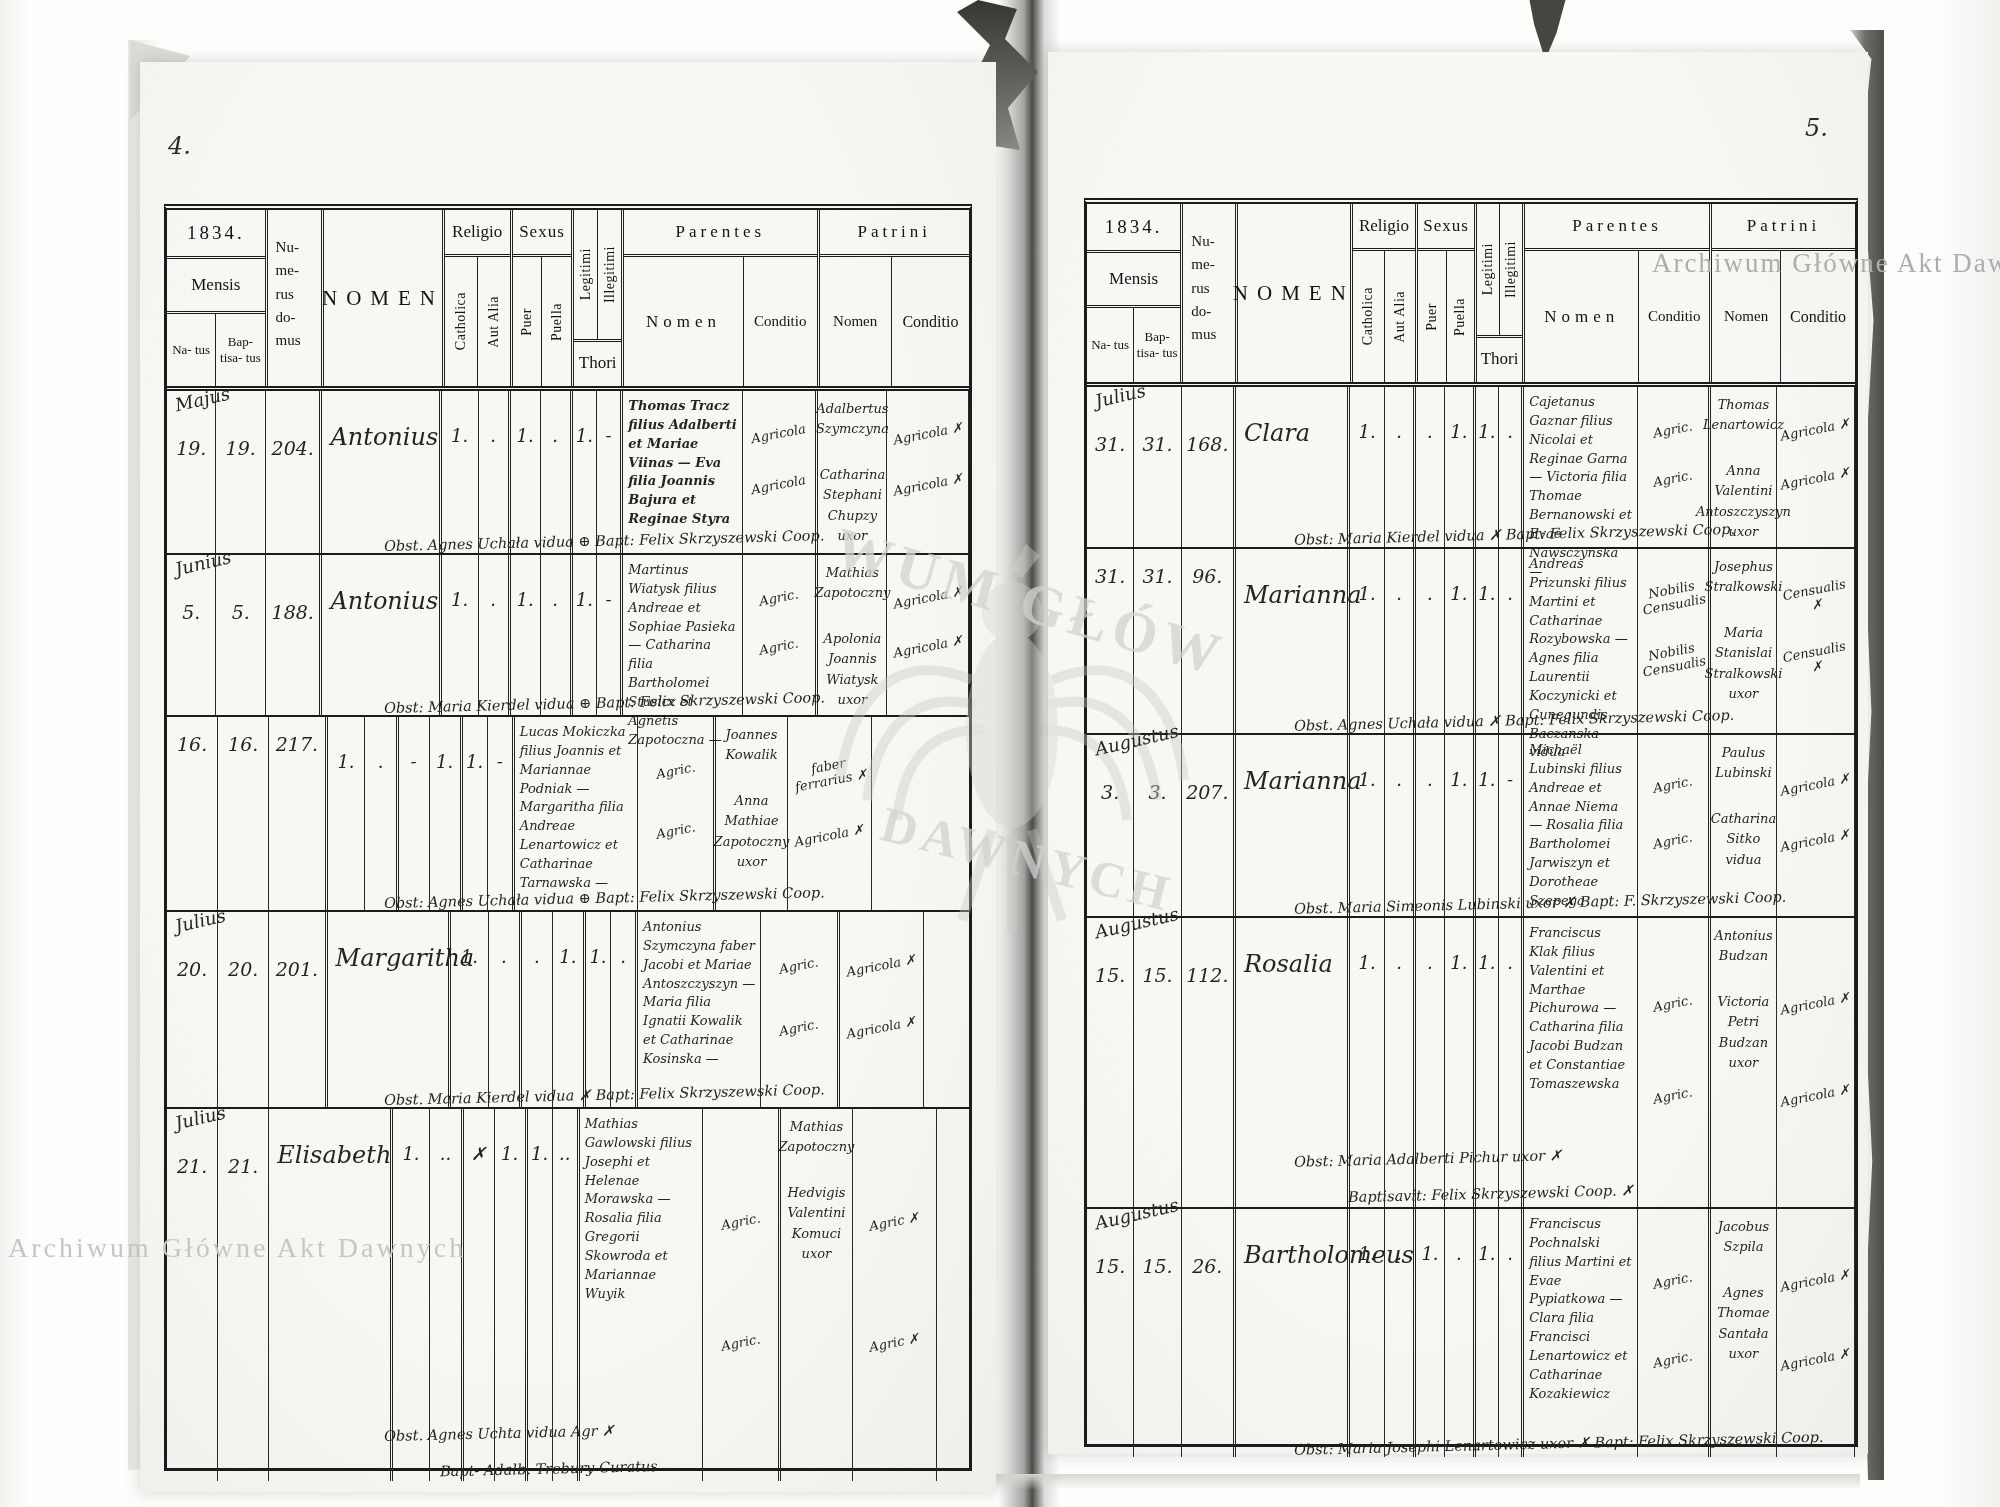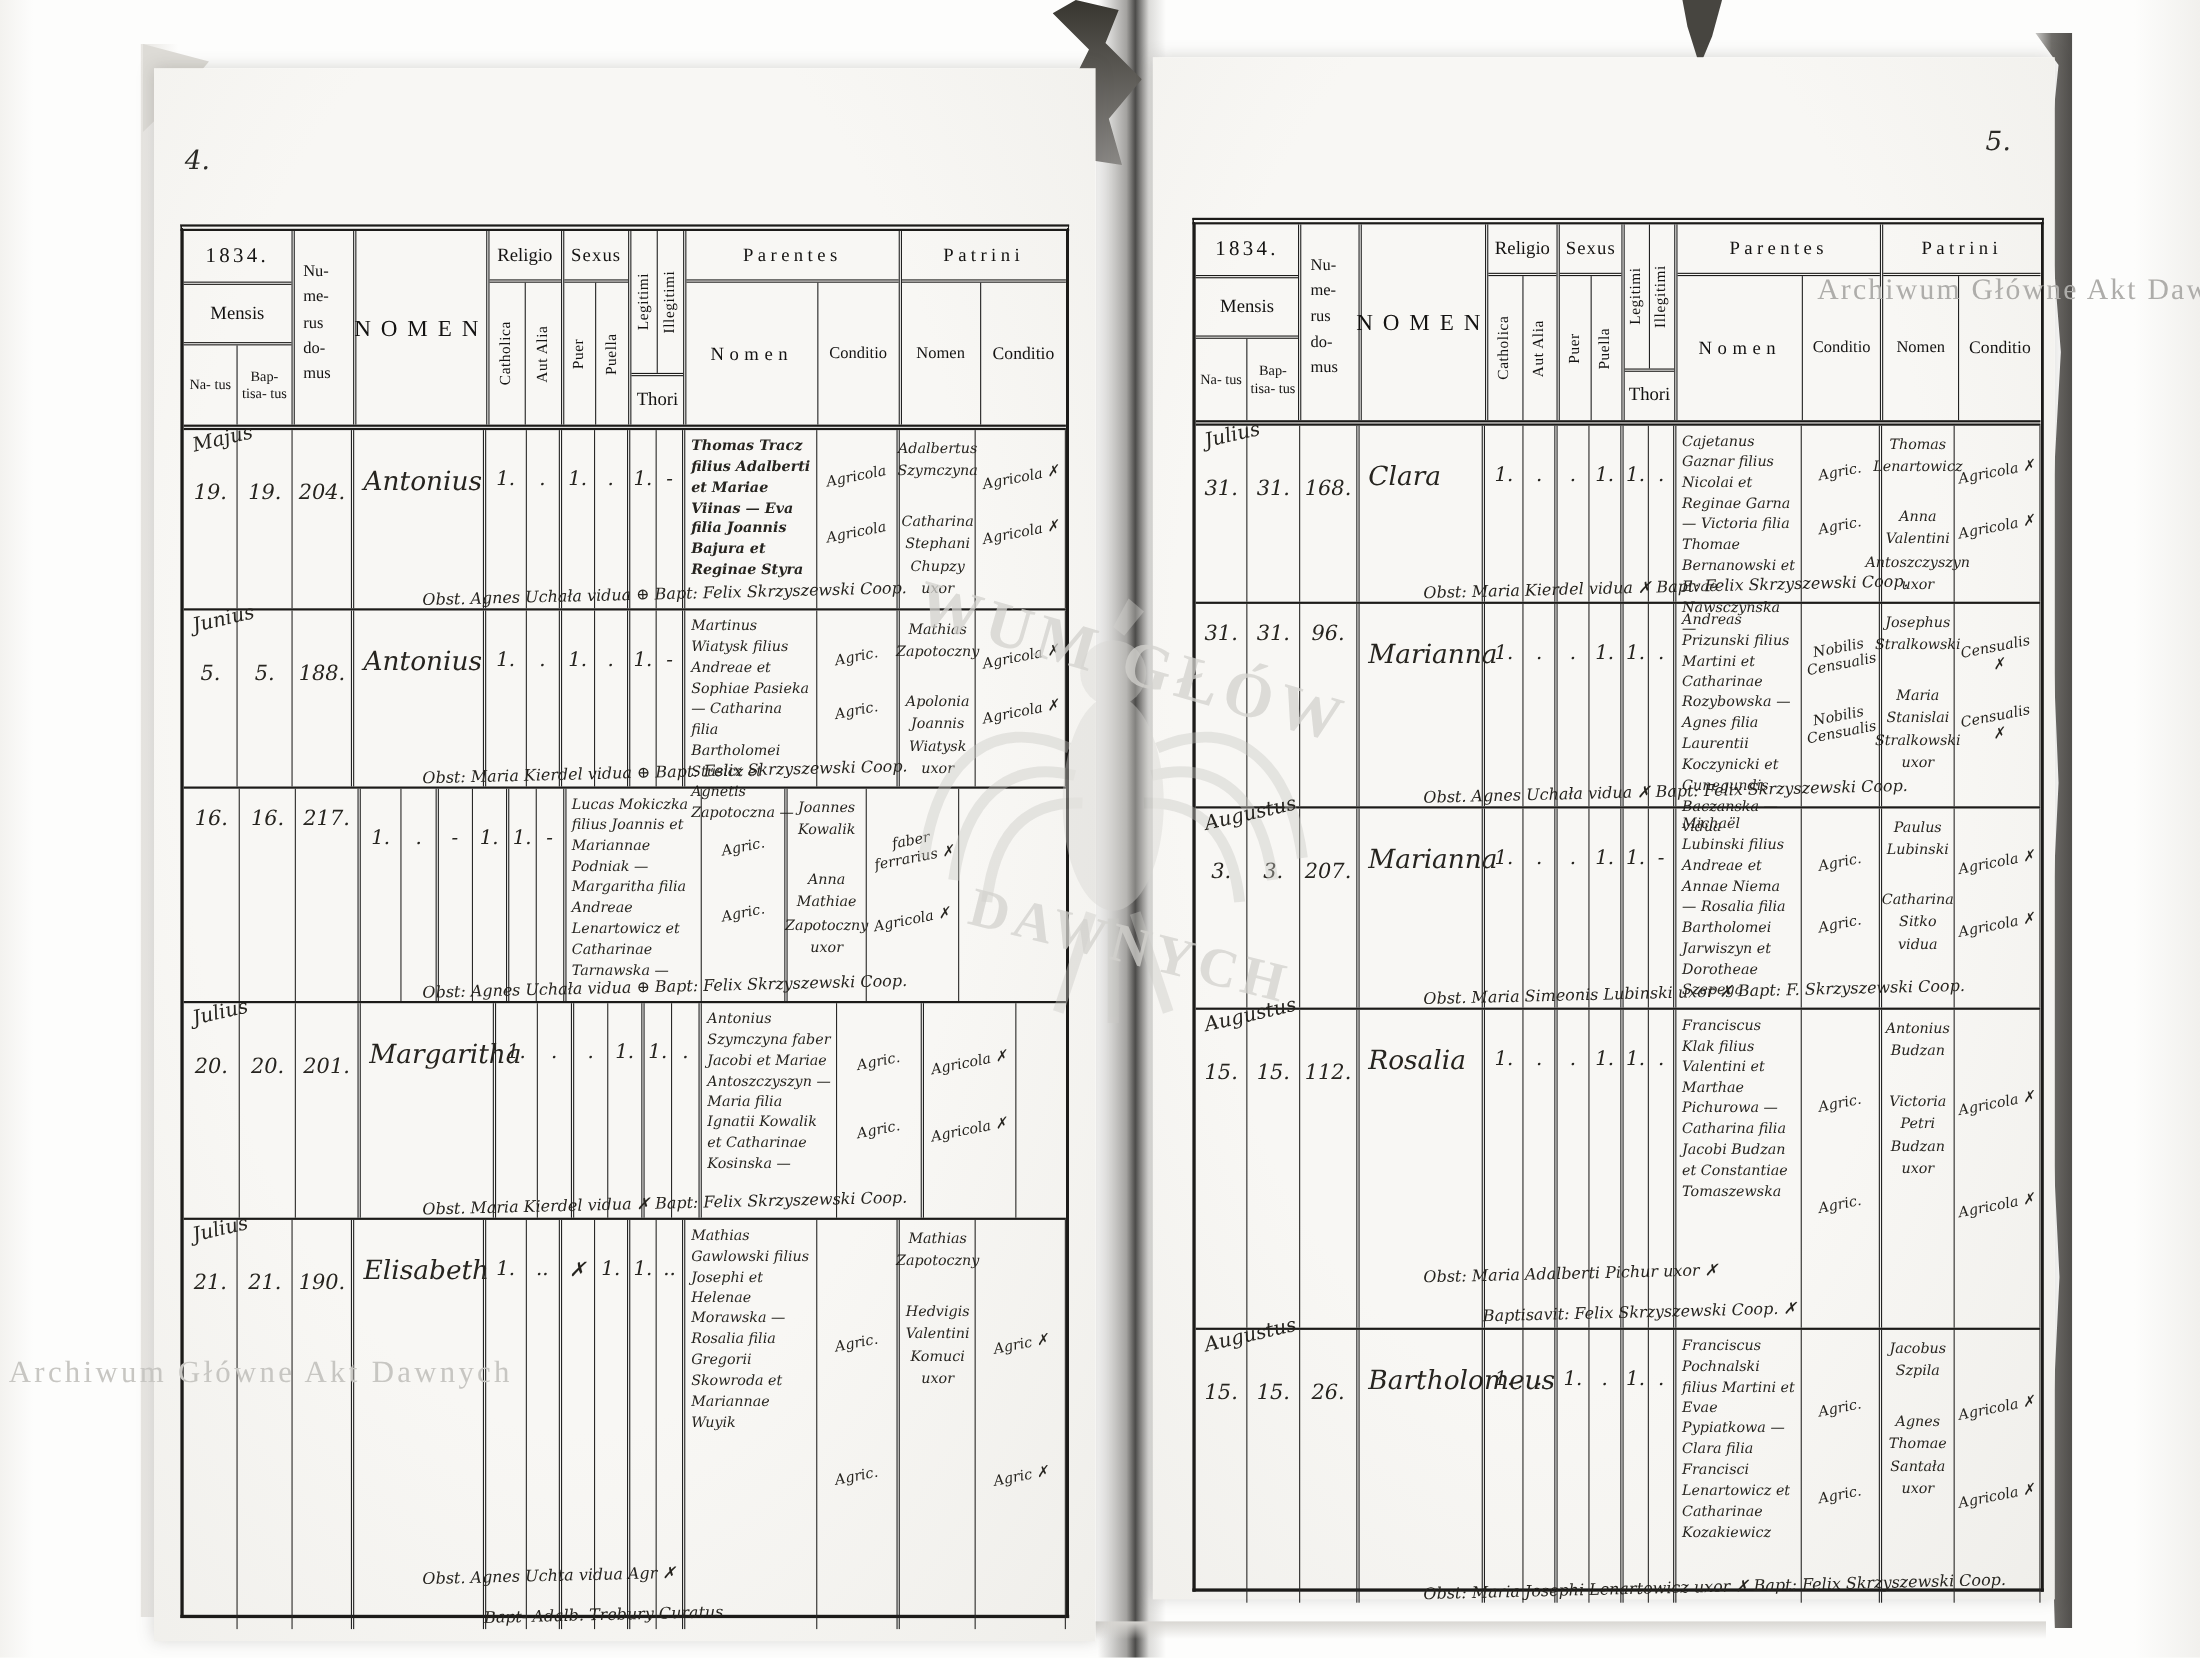--- a/index.html
+++ b/index.html
@@ -319,23 +319,20 @@
               <div class="hand footer-note" style="bottom: 6px;">Obst. Maria Kierdel vidua ✗ Bapt: Felix Skrzyszewski Coop.</div>
             </div>
             <div class="rrow" style="height: 372px; flex: 0 0 auto;">
               <div class="hand month-lbl">Julius</div>
               <div class="cell" style="width: 6.25%;">
                 <span class="hand num-val under-month">21.</span>
               </div>
               <div class="cell" style="width: 6.25%;">
                 <span class="hand num-val under-month">21.</span>
               </div>
-              <div class="cell dbl" style="width: 6.9%;">
-                <span class="hand num-val under-month">190.</span>
-              </div>
               <div class="cell dbl" style="width: 15%;">
                 <span class="hand name-val">Elisabeth</span>
               </div>
               <div class="cell" style="width: 4.6%;">
                 <span class="hand mark-val">1.</span>
               </div>
               <div class="cell dbl" style="width: 3.75%;">
                 <span class="hand mark-val">..</span>
               </div>
               <div class="cell" style="width: 3.75%;">

